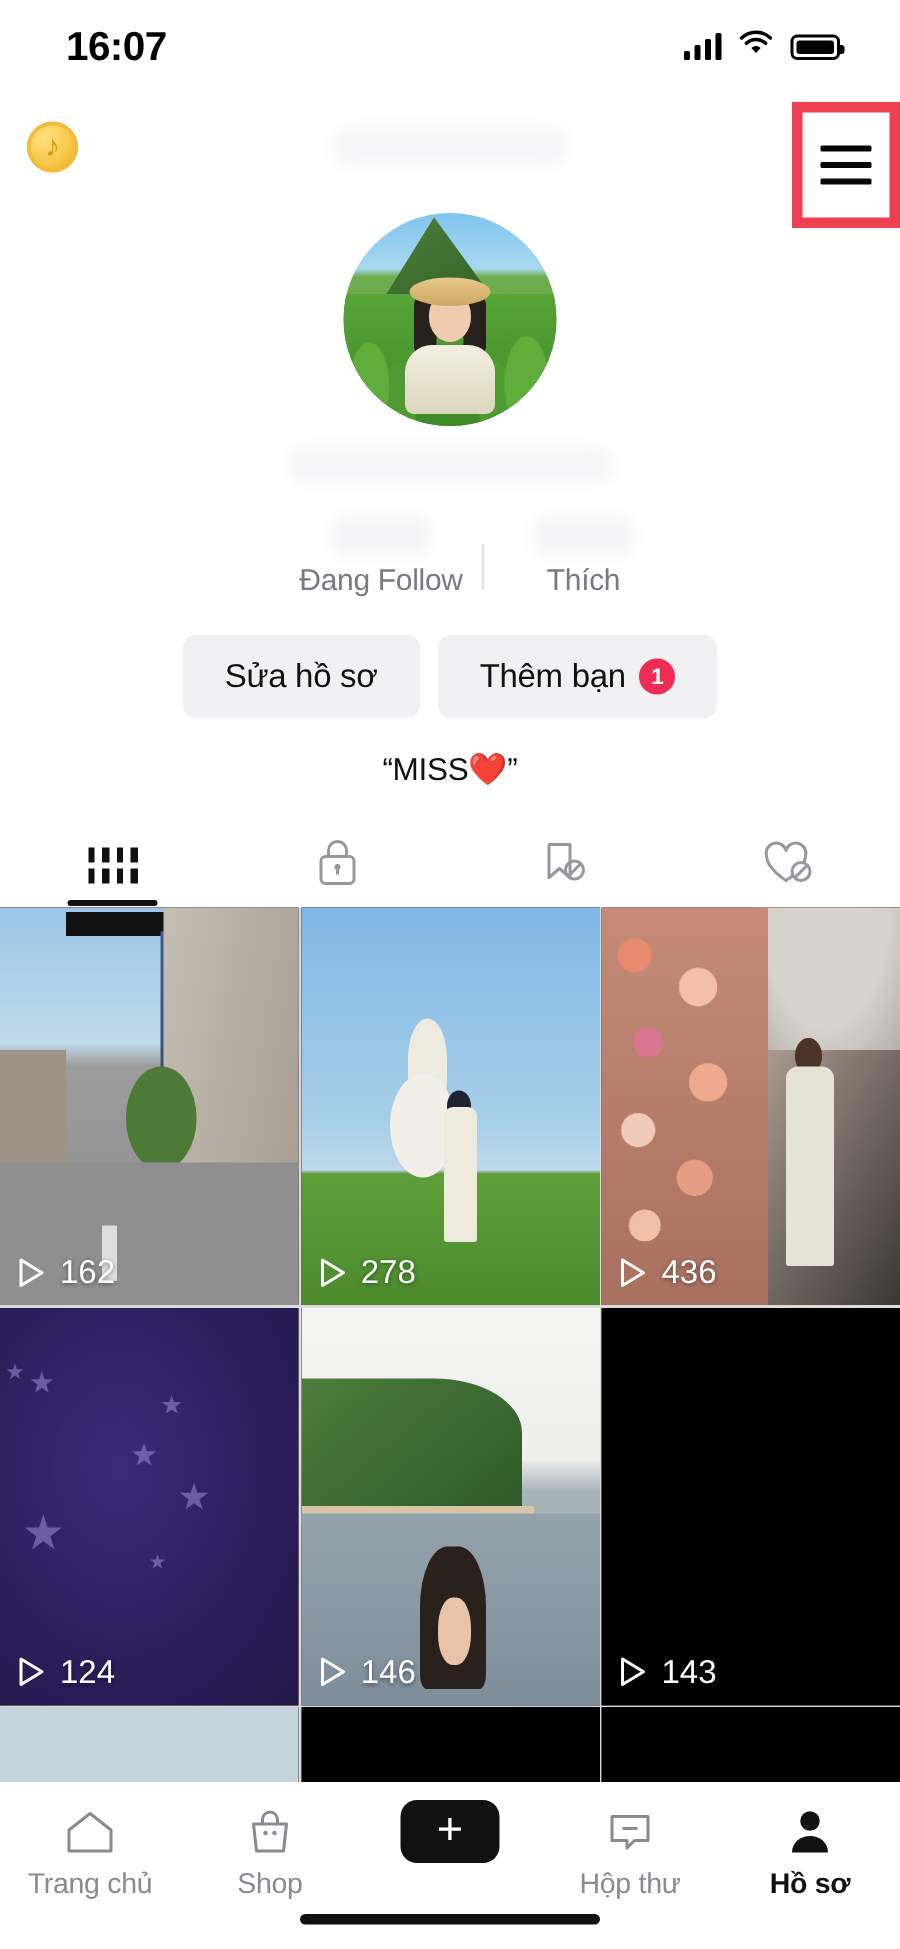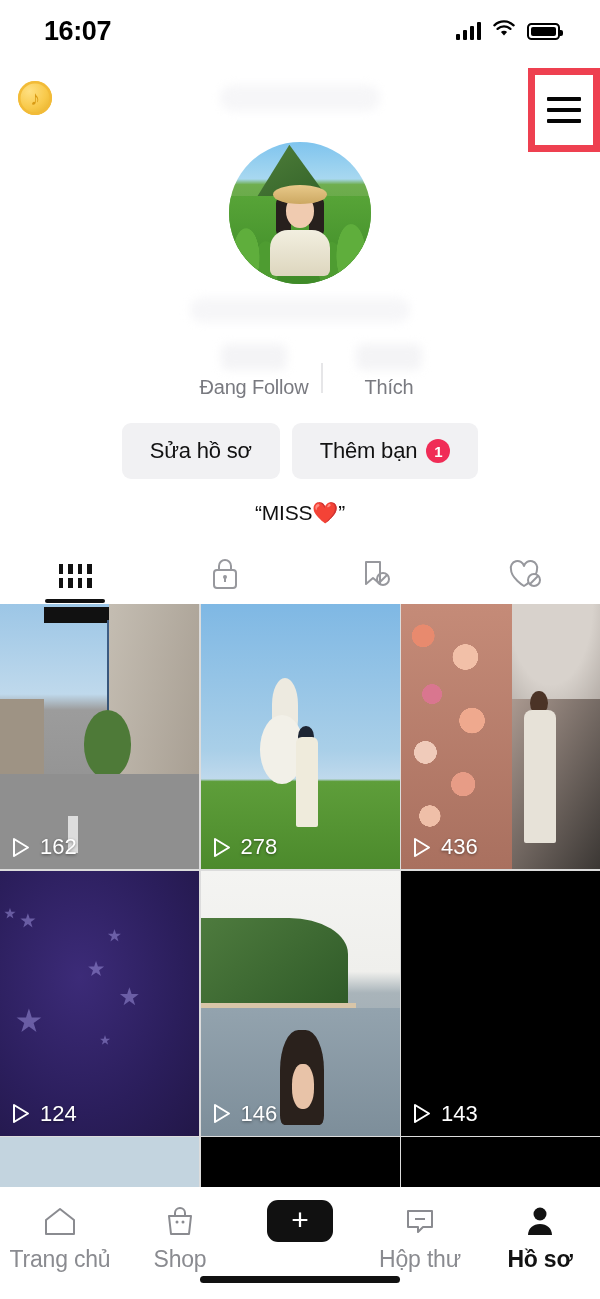--- a/index.html
+++ b/index.html
@@ -226,21 +226,21 @@
 
   .art-black{position:absolute;inset:0;background:#000;}
   .art-lightblue{position:absolute;inset:0;background:#C3D4DF;}
 
   
   .bottom-nav {
     position:absolute; left:0; right:0; bottom:0; height:110px;
     background:#fff; display:flex; align-items:flex-start; padding-top:14px;
   }
   .nav-item { flex:1; display:flex; flex-direction:column; align-items:center; gap:7px; }
-  .nav-label { font-size:23px; color:#8a8b90; letter-spacing:-0.2px; }
+  .nav-label { font-size:19px; color:#8a8b90; letter-spacing:-0.2px; }
   .nav-item.active .nav-label { color:#121212; font-weight:700; }
   .nav-ico { height:36px; display:flex; align-items:center; justify-content:center; }
   .plus-btn {
     width:66px; height:42px; border-radius:11px; background:#111;
     position:relative; display:flex; align-items:center; justify-content:center;
   }
   .plus-btn::before,.plus-btn::after{
     content:""; position:absolute; top:0; width:18px; height:42px; border-radius:11px; z-index:-1;
   }
   .plus-btn::before{ left:-6px; background:#25F4EE; }

